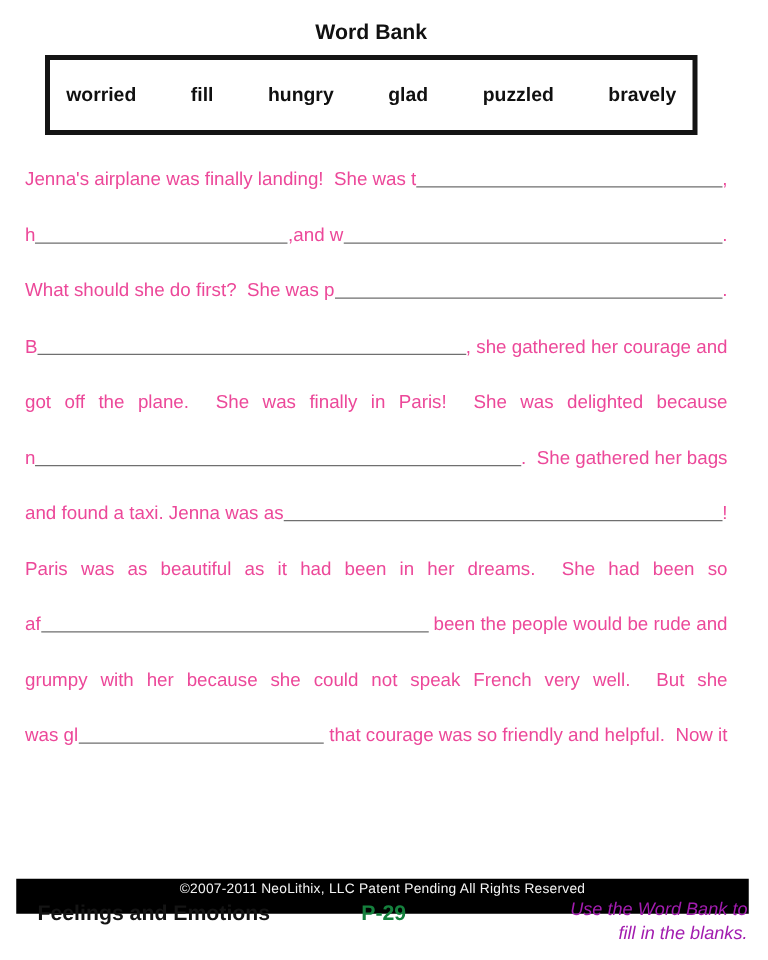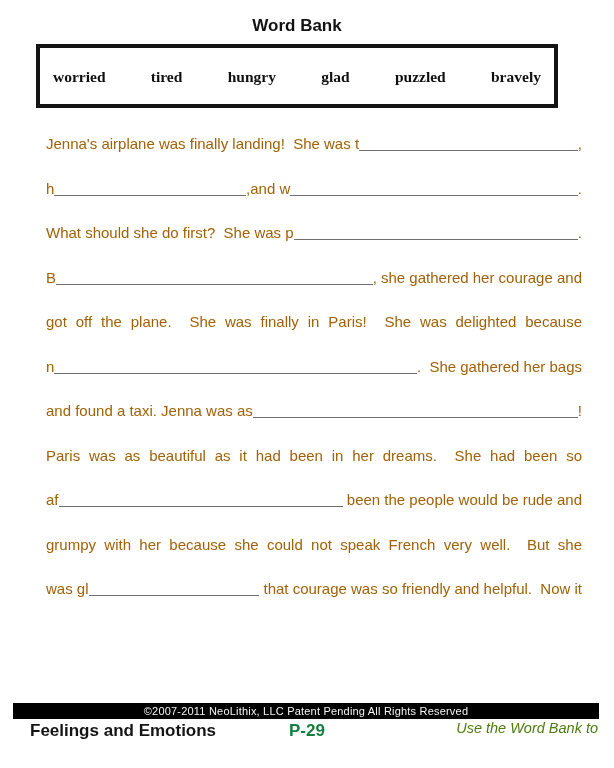--- a/index.html
+++ b/index.html
@@ -11,75 +11,75 @@
     overflow:hidden;
   }
   
   .wb-title{
     position:absolute;top:16px;left:36px;width:522px;
     text-align:center;font-weight:bold;font-size:17px;color:#111;
   }
   .wb-box{
     position:absolute;top:44px;left:36px;width:522px;height:64px;
     box-sizing:border-box;border:4px solid #141414;background:#fff;
-    display:flex;flex-direction:column;justify-content:center;gap:1px;font-family:Liberation Serif, serif;
+    display:flex;flex-direction:column;justify-content:center;gap:1px;
   }
   .wb-row{
     display:flex;justify-content:space-between;
     font-weight:bold;font-size:15.5px;line-height:21px;color:#101010;
   }
   .wb-row.r1{padding:0 13px;}
   .wb-row.r2{padding:0 48px 0 34px;}
   
   .story{
-    position:absolute;top:122px;left:46px;right:32px;
-    color:#a16207;font-size:15px;
+    position:absolute;top:122px;left:20px;right:32px;
+    color:#ec4899;font-size:15px;
   }
   .line{height:44.5px;line-height:44.5px;}
   .line.flex{display:flex;align-items:baseline;}
   .line.just{display:block;text-align:justify;text-align-last:justify;white-space:pre-wrap;}
   .line.plain{display:block;white-space:pre-wrap;}
   .seg{white-space:pre;flex:0 0 auto;}
   .blank{
     display:block;height:0;min-width:40px;
     border-bottom:1.6px solid #6f6f6f;
     transform:translateY(2px);
   }
   
   .copy-bar{
-    position:absolute;top:703px;left:13px;right:15px;height:16px;
+    position:absolute;top:703px;left:13px;right:15px;height:28px;
     background:#000;color:#f4f4f4;
     font-size:11px;line-height:16px;text-align:center;
     letter-spacing:0.2px;
   }
   .foot-title{
     position:absolute;top:721px;left:30px;
     font-weight:bold;font-size:17px;color:#141414;
   }
   .foot-page{
     position:absolute;top:721px;left:0;right:0;
     text-align:center;font-weight:bold;font-size:17px;color:#15803d;
   }
   .foot-instr{
     position:absolute;top:719px;right:16px;
     text-align:right;font-style:italic;font-size:14.5px;line-height:18.5px;
-    color:#4d7c0f;
+    color:#a21caf;
   }
 </style>
 </head>
 <body>
 
 <div class="page">
 
   <div class="wb-title">Word Bank</div>
 
   <div class="wb-box">
     <div class="wb-row r1">
         <span>worried</span>
-        <span>tired</span>
+        <span>fill</span>
         <span>hungry</span>
         <span>glad</span>
         <span>puzzled</span>
         <span>bravely</span>
       </div>
   </div>
 
   <div class="story">
       <div class="line flex">
         <span class="seg">Jenna's airplane was finally landing!  She was t</span>
@@ -127,15 +127,16 @@
         <span class="seg"> that courage was so friendly and helpful.  Now it</span>
       </div>
     </div>
 
   <div class="copy-bar">©2007-2011 NeoLithix, LLC  Patent Pending  All Rights Reserved</div>
 
   <div class="foot-title">Feelings and Emotions</div>
   <div class="foot-page">P-29</div>
   <div class="foot-instr">
     <div>Use the Word Bank to</div>
+    <div>fill in the blanks.</div>
   </div>
 
 </div>
 
 </body></html>

